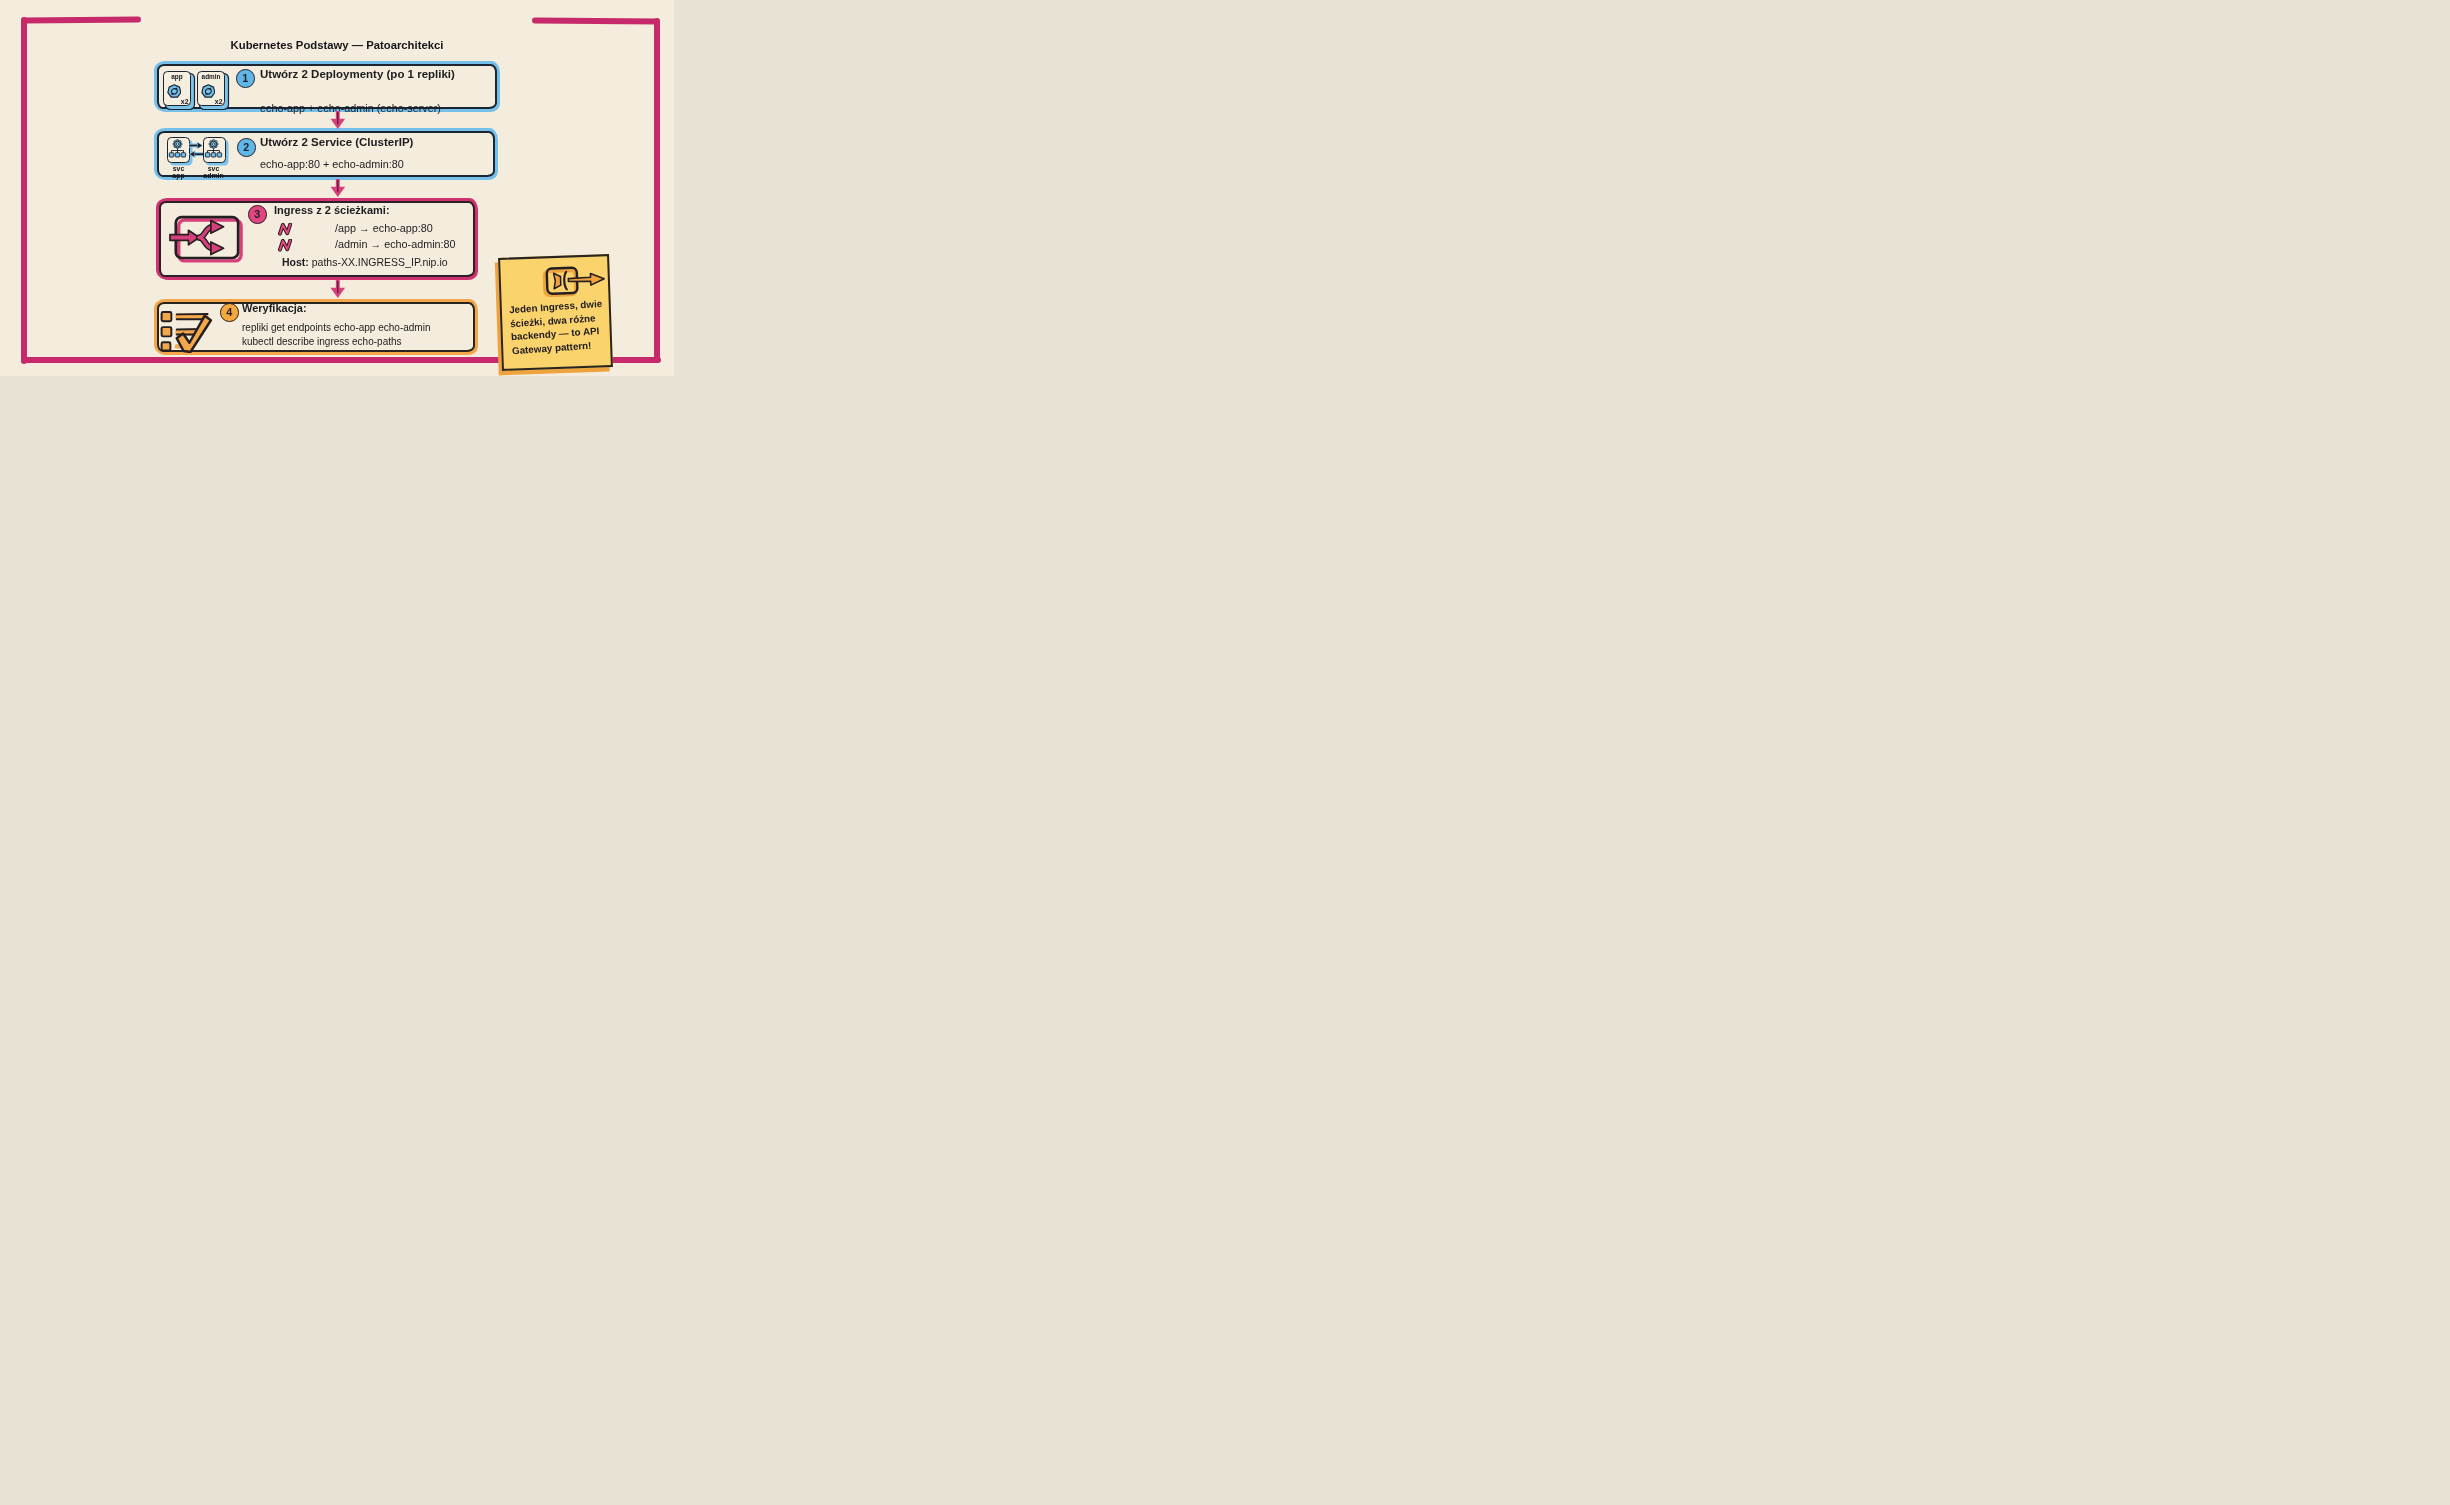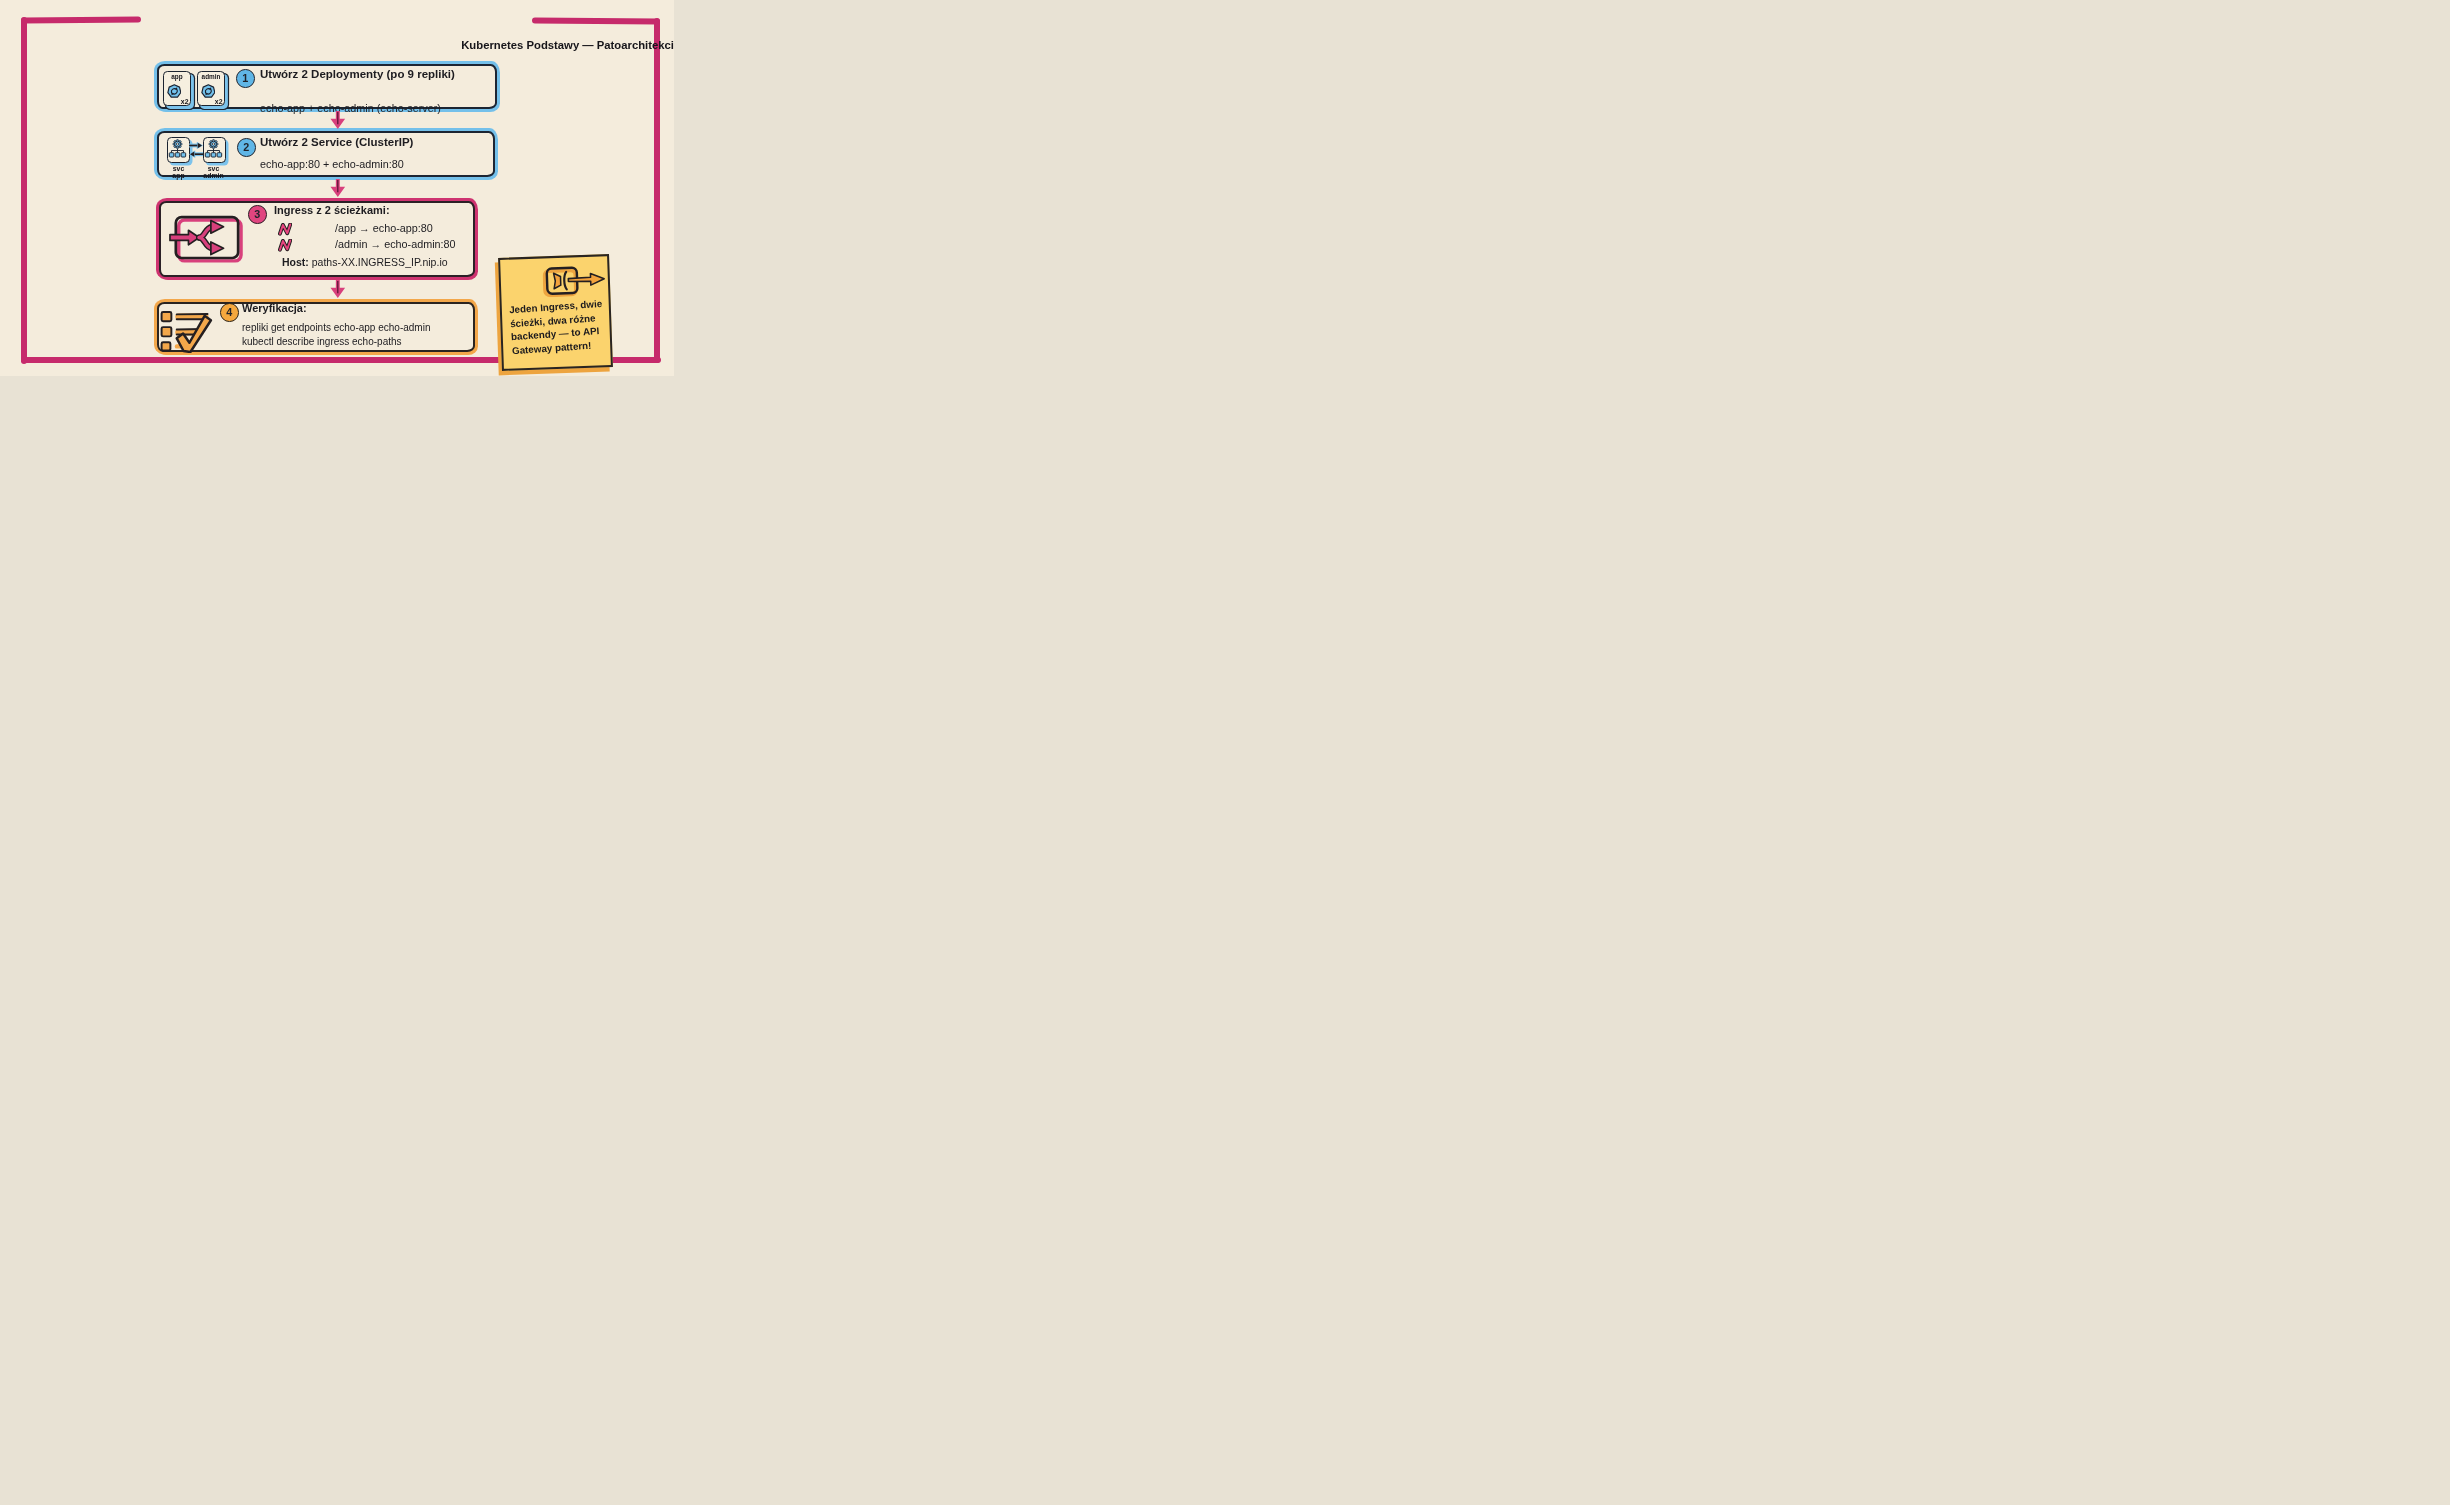--- a/index.html
+++ b/index.html
@@ -10,21 +10,21 @@
     color:#1d1c20;
   }
   
   .frame{position:absolute;background:#c62a6b;border-radius:3.9px;z-index:1;}
   
   .title{
     position:absolute;left:0;top:2px;width:100%;text-align:center;
     font-size:23px;font-weight:700;letter-spacing:-0.5px;color:#f18a20;z-index:2;
   }
   .subtitle{
-    position:absolute;left:0;top:39px;width:100%;text-align:right;
+    position:absolute;left:0;top:39px;width:100%;text-align:center;
     font-size:11.3px;font-weight:700;color:#16151a;z-index:2;
   }
   
   .box{position:absolute;z-index:1;}
   .box .band{position:absolute;inset:0;border-radius:10.8px 8.8px 9.8px 11.8px/9.8px 11.8px 8.8px 10.8px;}
   .box .inner{position:absolute;inset:2.9px;background:#f4ecdc;border:2.2px solid #1c2532;
     border-radius:7.4px 6.4px 7.8px 5.9px/6.4px 7.8px 5.9px 7.4px;}
   .box.blue .band{background:#74c0ea;}
   .box.pink .band{background:#ce3370;}
   .box.pink .inner{border-color:#2b2026;}
@@ -119,21 +119,21 @@
       <polygon points="20.6,6.4 20.9,12.2 15.8,10.0" fill="#1b2330"></polygon>
       <path d="M20.8,12.3 A6.3,6.3 0 0 1 10.8,19.0" fill="none" stroke="#1b2330" stroke-width="2.4" stroke-linecap="round"></path>
       <polygon points="9.4,23.4 9.1,17.6 14.2,19.8" fill="#1b2330"></polygon>
     </svg>
     <div class="card-count">x2</div>
   </div>
 
   <div class="numcircle c-blue" style="left:236px;top:69px;">
     <span>1</span>
   </div>
-  <div class="step-title" style="left:260px;top:68px;font-size:11.5px;">Utwórz 2 Deploymenty (po 9 repliki)</div>
+  <div class="step-title" style="left:260px;top:68px;font-size:11.5px;">Utwórz 2 Deploymenty (po 1 repliki)</div>
   <div class="step-sub" style="left:260px;top:90px;margin-top:12px;">echo-app + echo-admin (echo-server)</div>
 
   <svg class="icon-abs" style="left:329px;top:111px;" width="17.6" height="18.6" viewBox="0 0 36 38">
     <polygon points="14,0 22,0 22,16 33,16 18,37 3,16 14,16" fill="#d8407c"></polygon>
     <line x1="18" y1="2" x2="18" y2="27" stroke="#571333" stroke-width="2.5"></line>
   </svg>
 
   <div class="box blue" style="left:154px;top:128px;width:344px;height:52px;">
     <div class="band"></div>
     <div class="inner"></div>

